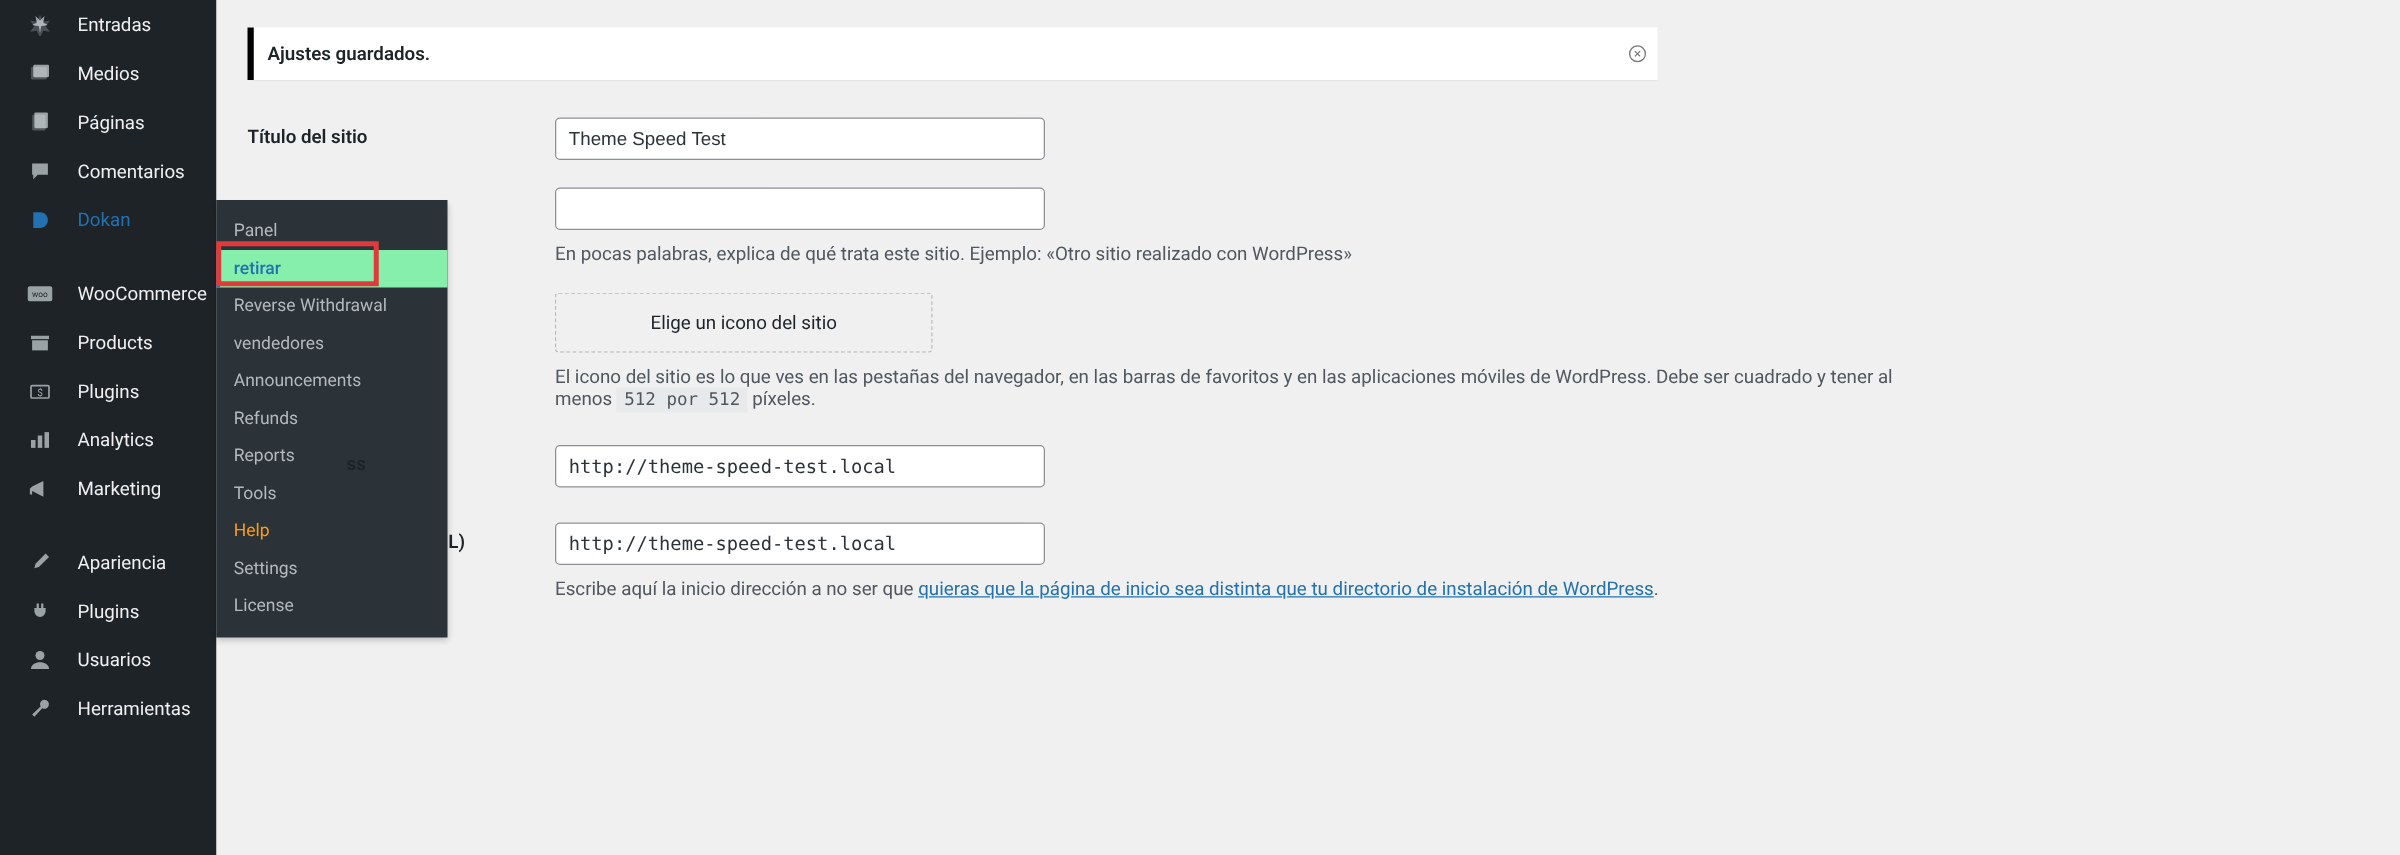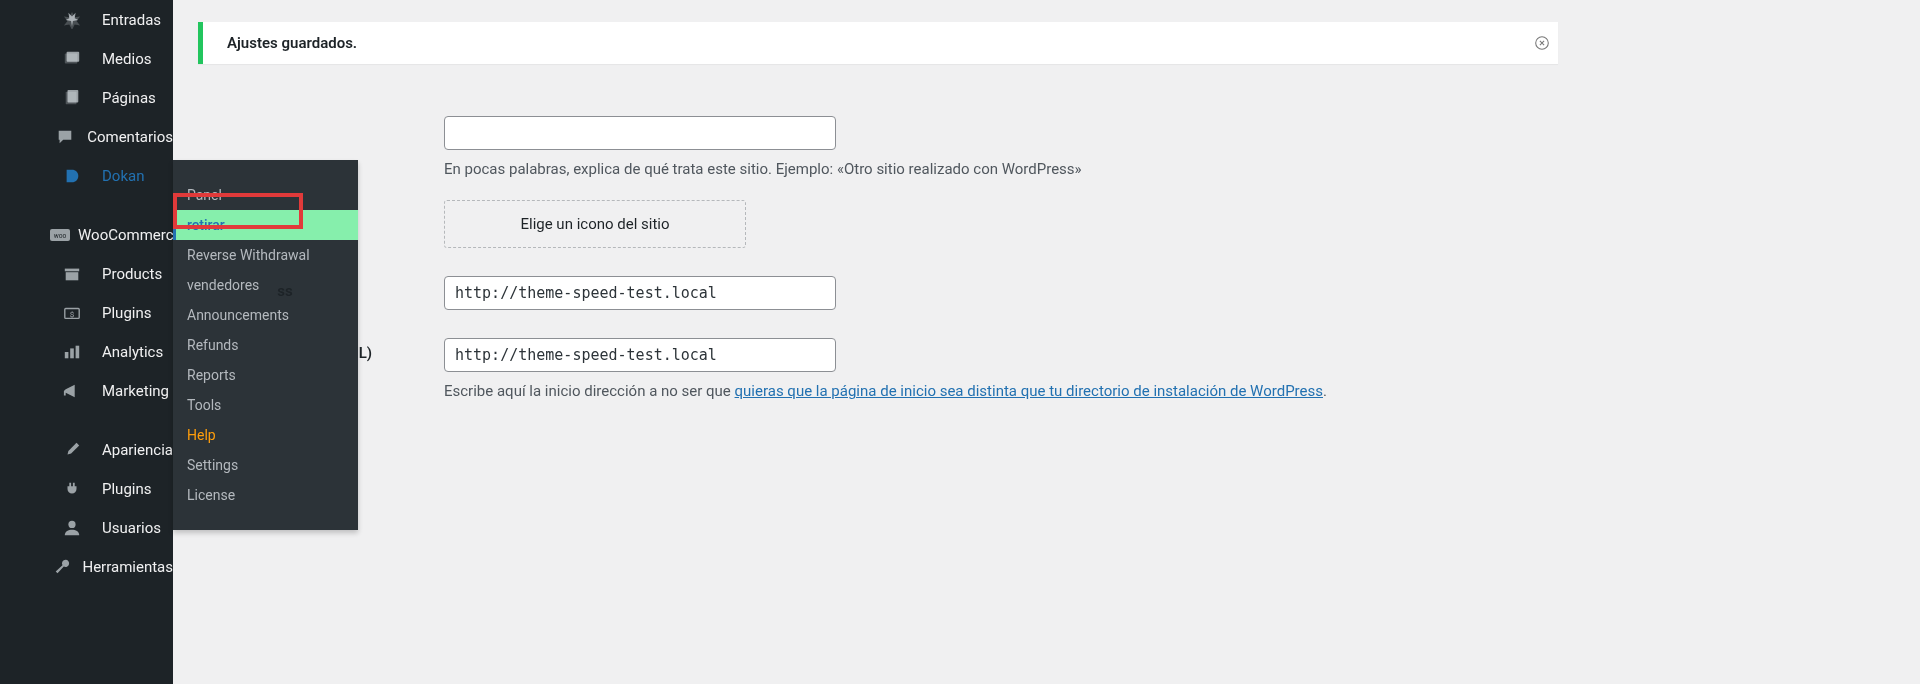--- a/index.html
+++ b/index.html
@@ -28,21 +28,20 @@
     background: #1d2327;
   }
   .sidebar-item {
     display: flex;
     align-items: center;
     height: 39px;
     padding-left: 10px;
     color: #f0f0f1;
     font-size: 15px;
     cursor: pointer;
-    margin-left: 40px;
   }
   .sidebar-item .icon {
     width: 44px;
     height: 20px;
     margin-right: 8px;
     display: inline-flex;
     align-items: center;
     justify-content: center;
     color: rgba(240,246,252,0.6);
   }
@@ -54,21 +53,21 @@
     height: 20px;
   }
 
   
   .submenu {
     position: absolute;
     left: 173px;
     top: 160px;
     width: 185px;
     background: #2c3338;
-    padding: 20px 0;
+    padding: 10px 0;
     box-shadow: 0 3px 5px rgba(0,0,0,0.2);
   }
   .submenu-item {
     padding: 7px 14px;
     color: #b4b9be;
     font-size: 14px;
     cursor: pointer;
     position: relative;
   }
   .submenu-item.current {
@@ -103,29 +102,29 @@
     position: absolute;
     left: 173px;
     right: 0;
     top: 0;
     bottom: 0;
     padding: 0 0 0 25px;
   }
 
   .notice {
     margin: 22px 0 0 0;
-    border-left: 5px solid #22c55e;
+    border-left: 5px solid #000000;
     background: #fff;
     position: relative;
-    padding: 12px 24px;
+    padding: 12px 11px;
     font-weight: 600;
     font-size: 15px;
     color: #1d2327;
     box-shadow: 0 1px 1px rgba(0,0,0,0.04);
-    width: 1360px;
+    width: 1128px;
   }
   .notice .dismiss {
     position: absolute;
     right: 6px;
     top: 50%;
     transform: translateY(-50%);
     width: 20px;
     height: 20px;
     color: #777;
     cursor: pointer;
@@ -373,36 +372,45 @@
       <svg width="14" height="14" viewBox="0 0 20 20" fill="currentColor">
           <circle cx="10" cy="10" r="9" stroke="currentColor" stroke-width="1.5" fill="none"></circle>
           <path d="M7 7l6 6M13 7l-6 6" stroke="currentColor" stroke-width="1.5"></path>
         </svg>
     </span>
   </div>
 
   <div class="form-table">
 
     <div class="form-row">
+      <div class="form-label">Título del sitio</div>
+      <div class="form-field">
+        <input type="text" value="Theme Speed Test" style="">
+      </div>
     </div>
 
     <div class="form-row">
       <div class="form-label"></div>
       <div class="form-field">
         <input type="text" value="" style="">
         <p class="description">En pocas palabras, explica de qué trata este sitio. Ejemplo: «Otro sitio realizado con WordPress»</p>
       </div>
     </div>
 
     <div class="form-row">
       <div class="form-label"></div>
       <div class="form-field">
         <div class="choose-icon">
           <span>Elige un icono del sitio</span>
         </div>
+        <p class="description">
+          <span>El icono del sitio es lo que ves en las pestañas del navegador, en las barras de favoritos y en las aplicaciones móviles de WordPress. Debe ser cuadrado y tener al menos </span>
+          <code class="inline">512 por 512</code>
+          <span> píxeles.</span>
+        </p>
       </div>
     </div>
 
     <div class="form-row" style="margin-top:28px;">
       <div class="form-label" style="text-align:center;padding-right:72px;">ss</div>
       <div class="form-field">
         <input type="text" class="mono" value="http://theme-speed-test.local" style="">
       </div>
     </div>
 

